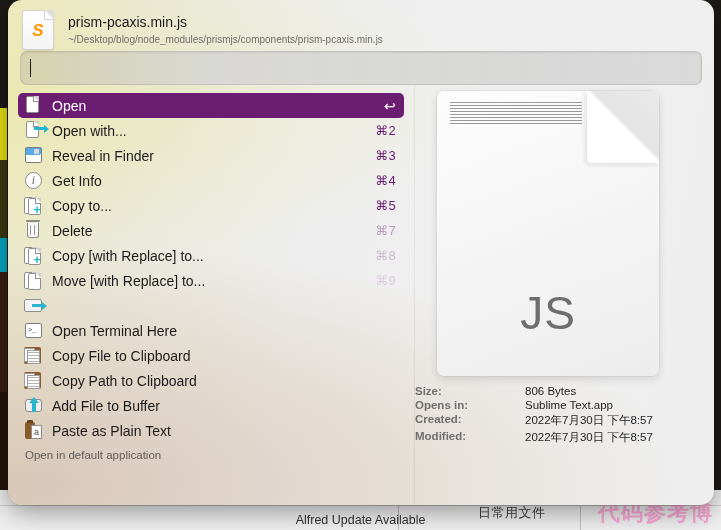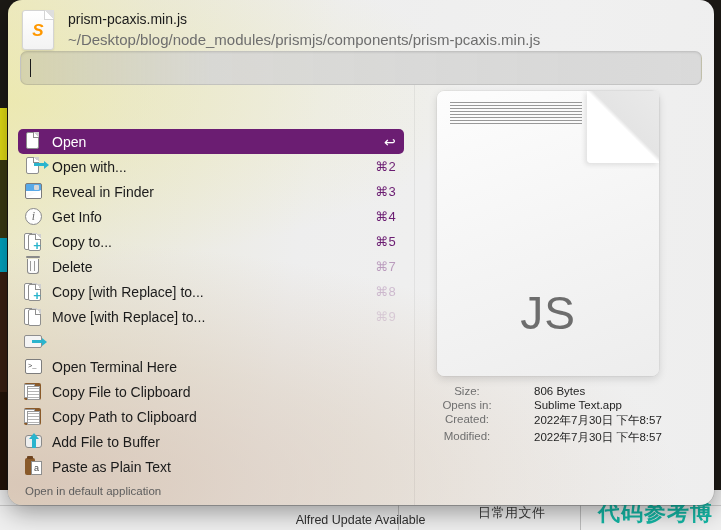--- a/index.html
+++ b/index.html
@@ -28,21 +28,21 @@
     position: absolute; bottom: 24px; left: 0; right: 0; height: 1px;
     background: #c9c9c9;
   }
   .bg-text-a {
     position: absolute; left: 478px; bottom: 8px;
     font-size: 13px; color: #3a3a3a; letter-spacing: .5px;
     white-space: nowrap;
   }
   .bg-text-b {
     position: absolute; left: 598px; bottom: 2px;
-    font-size: 22px; font-weight: bold; color: #14b8a6;
+    font-size: 22px; font-weight: bold; color: #f9a8d4;
     white-space: nowrap; letter-spacing: 1px;
   }
   .bg-vline {
     position: absolute; bottom: 0; width: 1px; height: 26px; background: #bdbdbd;
   }
 
   
   #alfred {
     position: absolute;
     left: 8px; top: 0px;
@@ -95,41 +95,41 @@
     transform: translate(-50%,-50%);
     font-size: 17px; font-weight: bold; font-style: italic;
     color: #ff9800; line-height: 1;
   }
   .header-text { min-width: 0; }
   .file-title {
     font-size: 14px; color: #1b1b1b; line-height: 1.15;
     white-space: nowrap; overflow: hidden; text-overflow: ellipsis;
   }
   .file-path {
-    font-size: 15px; color: #6e6e6e; margin-top: 3px;
+    font-size: 10px; color: #6e6e6e; margin-top: 3px;
     white-space: nowrap; overflow: hidden; text-overflow: ellipsis;
   }
 
   
   .search-wrap { padding: 3px 12px 0 12px; }
   .search-field {
     height: 32px; border-radius: 7px;
     background: linear-gradient(90deg, rgba(205,203,170,.75) 0%, rgba(214,214,212,.9) 28%, rgba(216,216,216,.95) 100%);
     border: 1px solid rgba(0,0,0,.10);
     box-shadow: inset 0 1px 2px rgba(0,0,0,.07);
     display: flex; align-items: center; padding: 0 9px;
   }
   .caret {
     width: 1px; height: 18px; background: #1a1a1a;
   }
   .search-value { font-size: 13px; color: #1a1a1a; }
 
   
   .body { display: flex; height: 421px; }
-  .menu-col { width: 406px; flex: 0 0 auto; padding: 8px 0 0 0; margin-top: 36px; }
+  .menu-col { width: 406px; flex: 0 0 auto; padding: 8px 0 0 0; }
   .preview-col {
     flex: 1 1 auto; position: relative;
     border-left: 1px solid rgba(0,0,0,.055);
   }
 
   
   .row {
     display: flex; align-items: center;
     height: 25px; margin: 0 10px;
     padding: 0 8px 0 6px;
@@ -310,22 +310,23 @@
   .ql-icon .js {
     position: absolute; left: 0; right: 0; bottom: 36px;
     text-align: center; font-size: 46px; color: #6d6d6d; letter-spacing: 1px;
   }
   .meta {
     position: absolute; left: 0; right: 10px; top: 300px;
     font-size: 11.5px; color: #4a4a4a;
   }
   .meta-row { display: flex; justify-content: flex-start; margin-bottom: 2px; }
   .meta-key {
-    width: 104px; text-align: center; color: #6f6f6f; padding-right: 15px;
+    width: 104px; text-align: left; color: #6f6f6f; padding-right: 6px;
     flex: 0 0 auto;
+    font-weight: bold;
   }
   .meta-val { color: #1f1f1f; white-space: nowrap; }
 
   
   .notice {
     position: absolute; left: 0; right: 0; bottom: 3px;
     text-align: center; font-size: 12.5px; color: #2c2c2c;
   }
 </style>
 </head>

